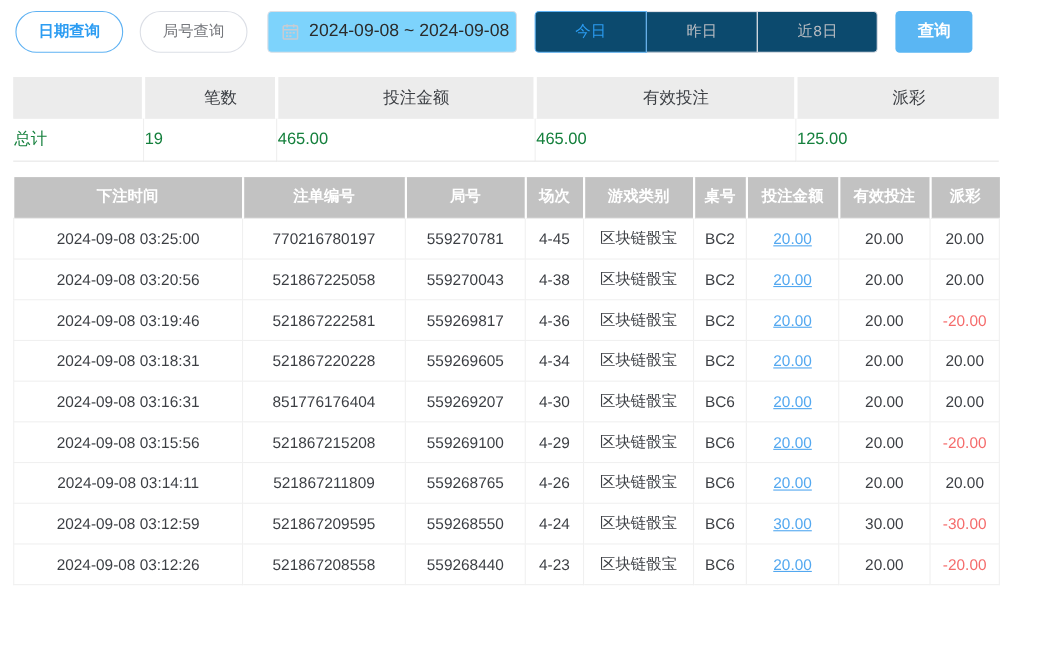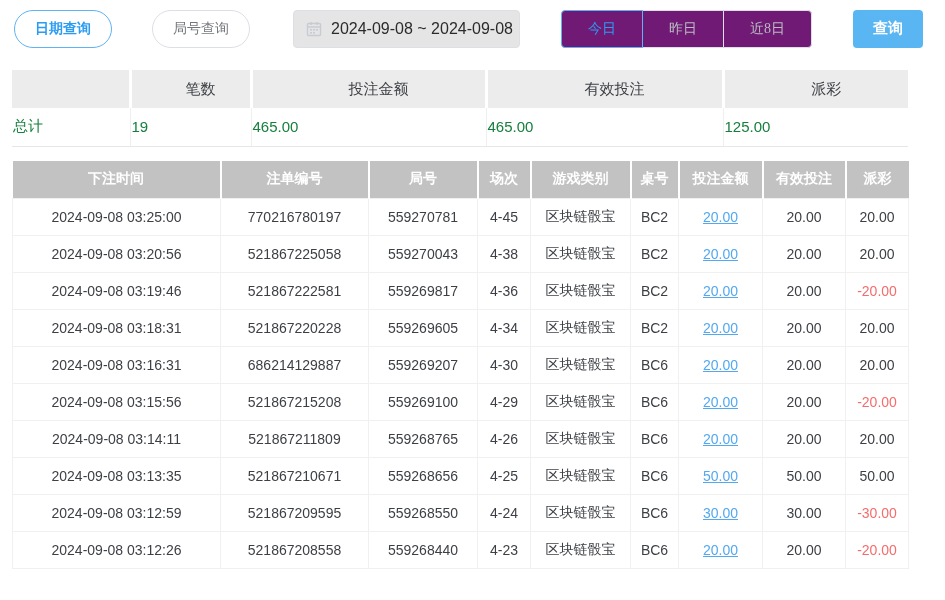--- a/index.html
+++ b/index.html
@@ -11,21 +11,20 @@
     font-family: "Liberation Sans", "DejaVu Sans", sans-serif;
     color: #303133;
   }
 
   
   .toolbar {
     display: flex;
     align-items: center;
     padding: 9px 0 0 14px;
     height: 48px;
-    gap: 25px;
   }
   .pill {
     height: 38px;
     padding: 0 20px;
     border-radius: 19px;
     background: #fff;
     font-size: 14px;
     cursor: pointer;
     font-family: inherit;
   }
@@ -42,38 +41,38 @@
   .date-input {
     margin-left: 18px;
     width: 227px;
     height: 38px;
     border: 1px solid #dcdfe6;
     border-radius: 4px;
     display: flex;
     align-items: center;
     padding: 0 12px;
     cursor: pointer;
-    background: #e5e5e5;
+    background: #7dd3fc;
   }
   .date-input .cal { flex: 0 0 auto; margin-right: 9px; display: flex; }
   .date-text { font-size: 16px; color: #2b2b2b; white-space: nowrap; }
 
   .seg-group { display: flex; margin-left: 16px; }
   .seg {
     height: 38px;
     min-width: 73px;
-    padding: 0 26px;
-    background: #701a75;
+    padding: 0 36px;
+    background: #0c4a6e;
     border: 1px solid #dcdfe6;
     font-size: 14px;
     color: #b9bcc2;
     margin-left: -1px;
     cursor: pointer;
     position: relative;
-    font-family: Liberation Serif, serif;
+    font-family: Liberation Mono, monospace;
   }
   .seg:first-child { border-radius: 4px 0 0 4px; margin-left: 0; }
   .seg:last-child { border-radius: 0 4px 4px 0; }
   .seg.seg-active { border-color: #5fb2f3; color: #2b9cf2; z-index: 1; }
 
   .search-btn {
     margin-left: 16px;
     width: 70px;
     height: 38px;
     background: #5ab6f3;
@@ -279,21 +278,21 @@
     <td>BC2</td>
     <td>
       <a class="amount-link">20.00</a>
     </td>
     <td>20.00</td>
     <td>20.00</td>
   </tr>
 
   <tr>
     <td>2024-09-08 03:16:31</td>
-    <td>686214129887</td>
+    <td>851776176404</td>
     <td>559269207</td>
     <td>4-30</td>
     <td>区块链骰宝</td>
     <td>BC6</td>
     <td>
       <a class="amount-link">20.00</a>
     </td>
     <td>20.00</td>
     <td>20.00</td>
   </tr>
@@ -319,33 +318,20 @@
     <td>4-26</td>
     <td>区块链骰宝</td>
     <td>BC6</td>
     <td>
       <a class="amount-link">20.00</a>
     </td>
     <td>20.00</td>
     <td>20.00</td>
   </tr>
 
-  <tr>
-    <td>2024-09-08 03:13:35</td>
-    <td>521867210671</td>
-    <td>559268656</td>
-    <td>4-25</td>
-    <td>区块链骰宝</td>
-    <td>BC6</td>
-    <td>
-      <a class="amount-link">50.00</a>
-    </td>
-    <td>50.00</td>
-    <td>50.00</td>
-  </tr>
 
   <tr>
     <td>2024-09-08 03:12:59</td>
     <td>521867209595</td>
     <td>559268550</td>
     <td>4-24</td>
     <td>区块链骰宝</td>
     <td>BC6</td>
     <td>
       <a class="amount-link">30.00</a>

